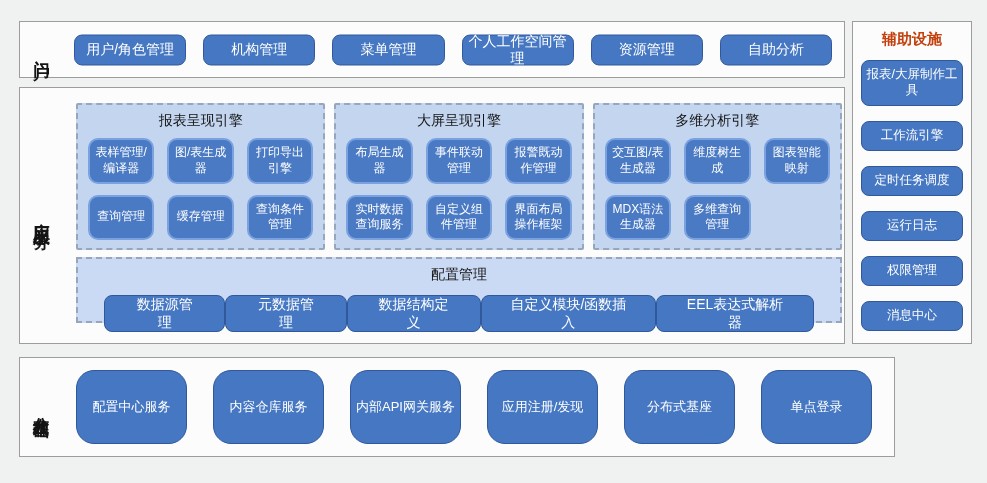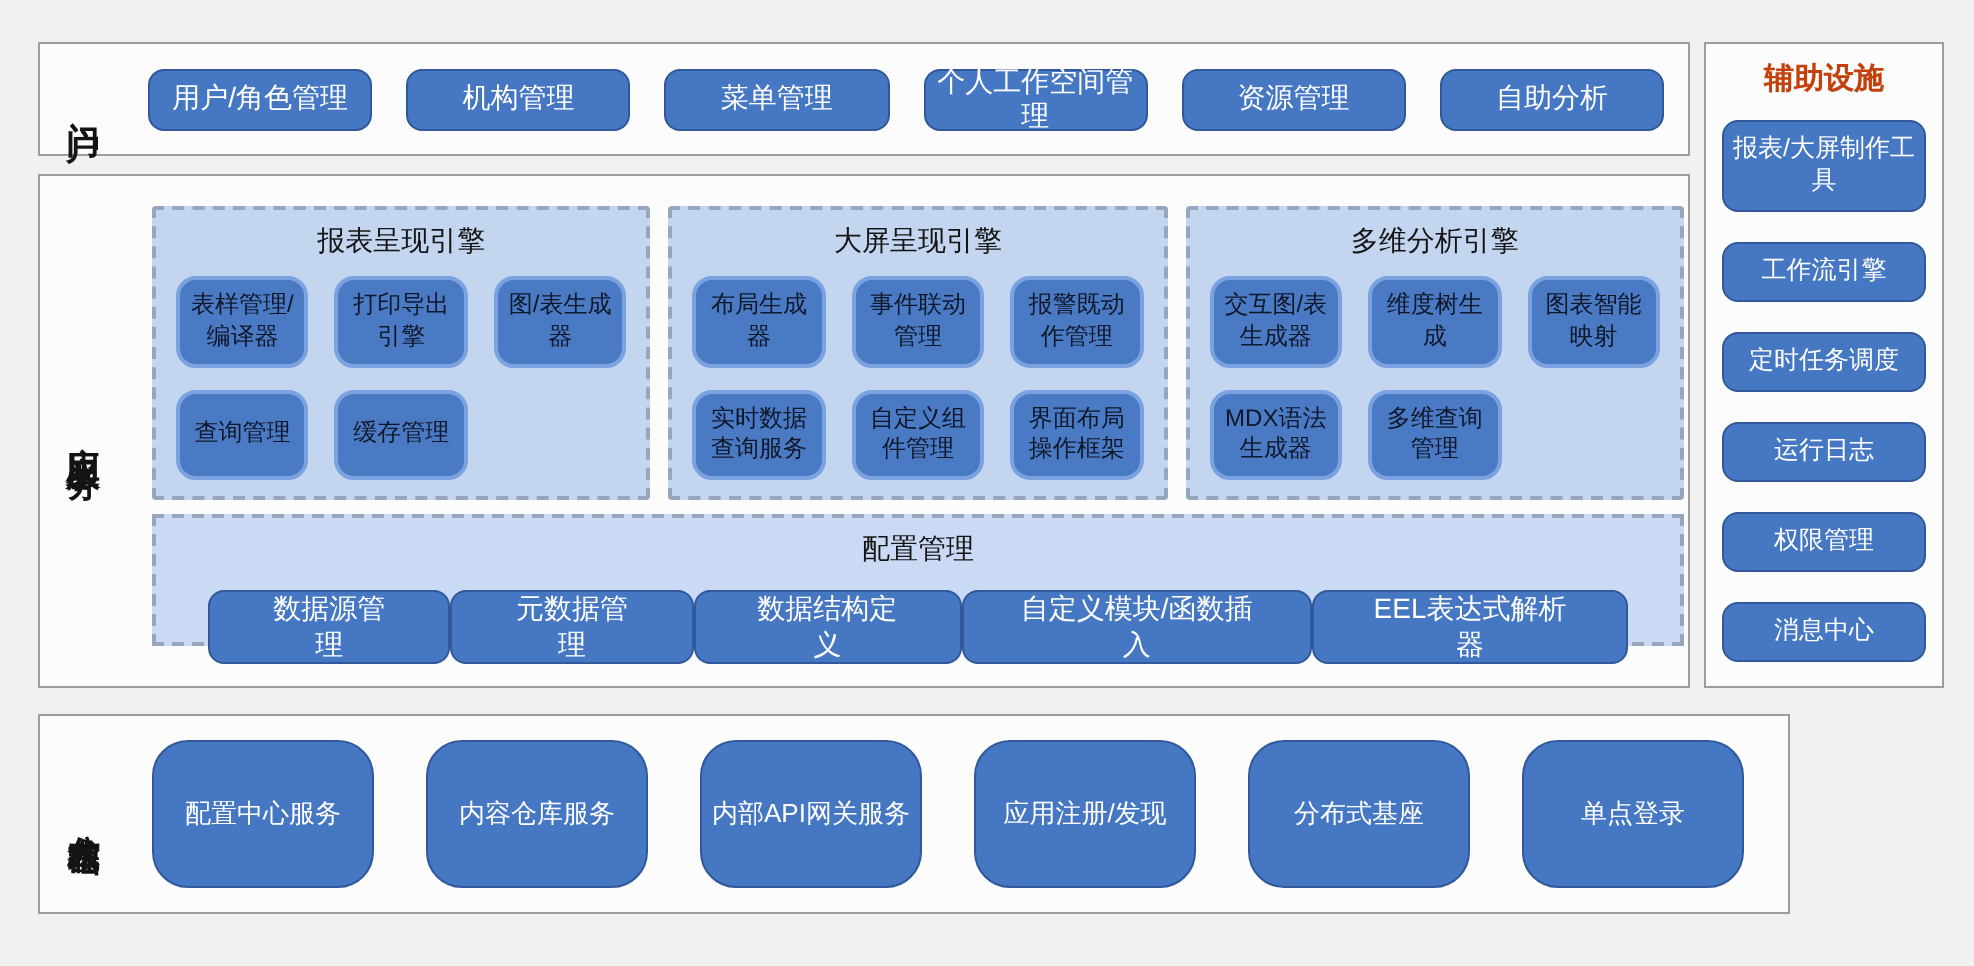--- a/index.html
+++ b/index.html
@@ -72,21 +72,21 @@
     position: absolute; left: 10px; right: 10px; top: 33px; bottom: 8px;
     display: grid;
     grid-template-columns: 1fr 1fr 1fr;
     grid-template-rows: 1fr 1fr;
     gap: 11px 13px;
   }
   .module-btn {
     background: #4a7ac3;
     border: 2px solid #7aa2e0;
     border-radius: 10px;
-    color: #0f172a;
+    color: #ffffff;
     font-size: 12px;
     line-height: 1.3;
     display: flex;
     align-items: center;
     justify-content: center;
     text-align: center;
     padding: 2px 3px;
   }
   #config-panel {
     position: absolute; left: 56px; top: 169px; width: 766px; height: 66px;
@@ -138,24 +138,25 @@
 </div>
 
 <div class="section" id="app">
   <div class="v-label">应用服务</div>
 
   <div class="engines">
     <div class="panel">
       <div class="panel-title">报表呈现引擎</div>
       <div class="module-grid">
         <div class="module-btn">表样管理/编译器</div>
+        <div class="module-btn">图/表生成器</div>
         <div class="module-btn">打印导出引擎</div>
-        <div class="module-btn">图/表生成器</div>
         <div class="module-btn">查询管理</div>
         <div class="module-btn">缓存管理</div>
+        <div class="module-btn">查询条件管理</div>
       </div>
     </div>
 
     <div class="panel">
       <div class="panel-title">大屏呈现引擎</div>
       <div class="module-grid">
         <div class="module-btn">布局生成器</div>
         <div class="module-btn">事件联动管理</div>
         <div class="module-btn">报警既动作管理</div>
         <div class="module-btn">实时数据查询服务</div>

